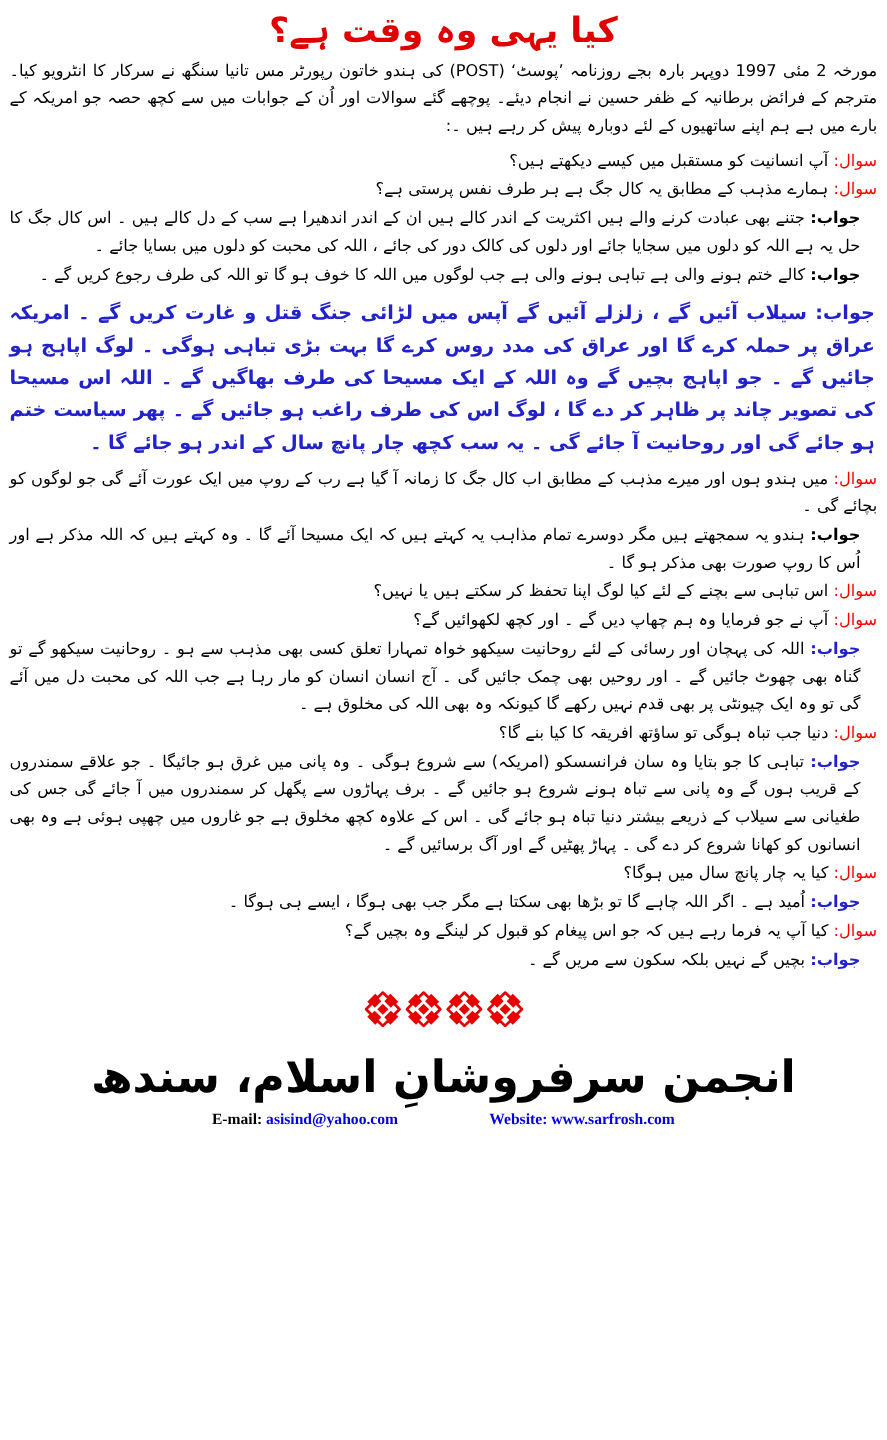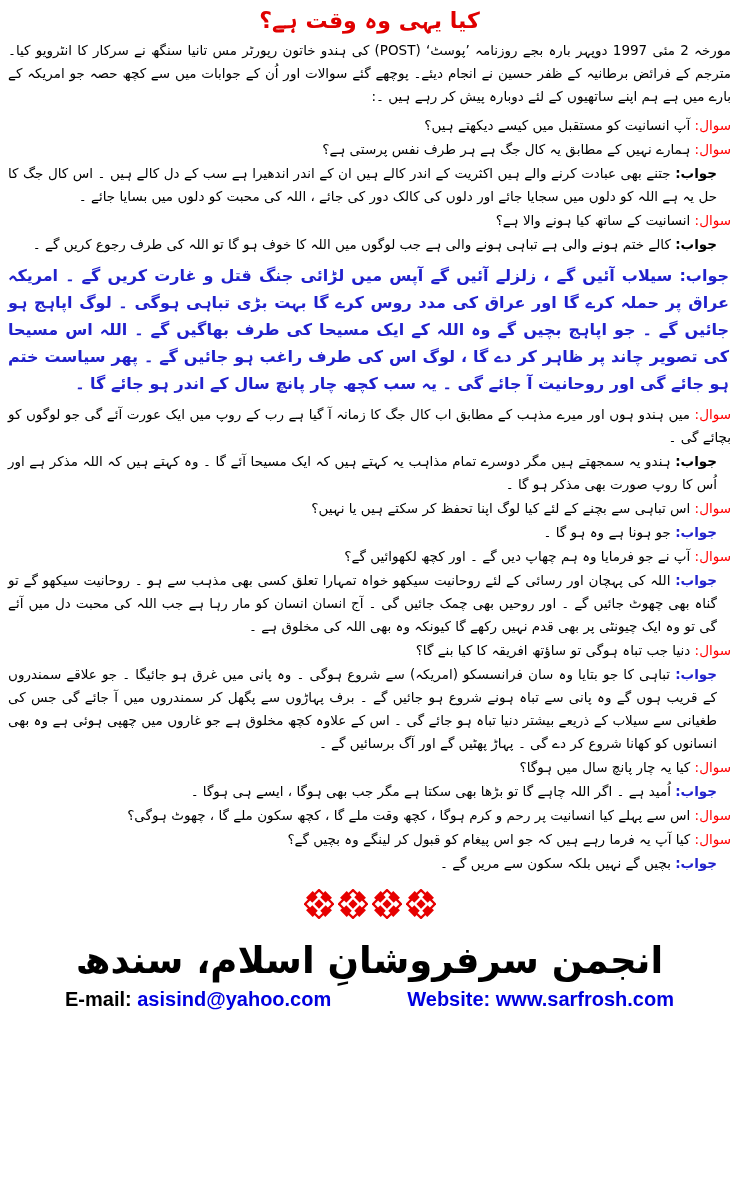--- a/index.html
+++ b/index.html
@@ -7,21 +7,21 @@
     width: 739px; height: 1200px; overflow: hidden;
     background: #ffffff;
     font-family: "DejaVu Sans", sans-serif;
     color: #000;
   }
   main { padding: 4px 8px 0 8px; }
 
   .title {
     margin: 4px 0 6px 0;
     text-align: center;
-    font-size: 22px; font-weight: bold;
+    font-size: 29px; font-weight: bold;
     color: #e00000;
     font-family: "DejaVu Sans", sans-serif;
   }
 
   .intro {
     direction: rtl; text-align: justify;
     font-size: 13.5px; line-height: 23px;
     margin: 2px 0 6px 0;
   }
 
@@ -51,54 +51,51 @@
   .org-name {
     direction: rtl; text-align: center;
     font-size: 37px; font-weight: bold;
     color: #000;
     margin: 20px 0 4px 0;
     font-family: "DejaVu Sans", sans-serif;
   }
 
   .contact {
     display: flex; justify-content: center; gap: 76px;
-    font-family: Liberation Sans, sans-serif;
-    font-size: 20px; font-weight: bold;
+    font-family: Liberation Serif, serif;
+    font-size: 13px; font-weight: bold;
     margin-top: 6px;
   }
   .contact .lbl-black { color: #000000; }
   .contact .lbl-blue  { color: #0000e0; }
   .contact a { color: #0000e0; text-decoration: none; }
 </style>
 </head>
 <body>
 
 <main>
   <h1 class="title">کیا یہی وہ وقت ہے؟</h1>
 
   <p class="intro" dir="rtl">مورخہ 2 مئی 1997 دوپہر بارہ بجے روزنامہ ’پوسٹ‘ (POST) کی ہندو خاتون رپورٹر مس تانیا سنگھ نے سرکار کا انٹرویو کیا۔ مترجم کے فرائض برطانیہ کے ظفر حسین نے انجام دیئے۔ پوچھے گئے سوالات اور اُن کے جوابات میں سے کچھ حصہ جو امریکہ کے بارے میں ہے ہم اپنے ساتھیوں کے لئے دوبارہ پیش کر رہے ہیں ۔:</p>
 
   <section id="qa-list">
       <p class="qa q" dir="rtl"><span class="label red">سوال:</span><span class="text black"> آپ انسانیت کو مستقبل میں کیسے دیکھتے ہیں؟</span></p>
-      <p class="qa q" dir="rtl"><span class="label red">سوال:</span><span class="text black"> ہمارے نہیں کے مطابق یہ کال جگ ہے ہر طرف نفس پرستی ہے؟</span></p>
+      <p class="qa q" dir="rtl"><span class="label red">سوال:</span><span class="text black"> ہمارے مذہب کے مطابق یہ کال جگ ہے ہر طرف نفس پرستی ہے؟</span></p>
       <p class="qa a" dir="rtl"><span class="label black">جواب:</span><span class="text black"> جتنے بھی عبادت کرنے والے ہیں اکثریت کے اندر کالے ہیں ان کے اندر اندھیرا ہے سب کے دل کالے ہیں ۔ اس کال جگ کا حل یہ ہے اللہ کو دلوں میں سجایا جائے اور دلوں کی کالک دور کی جائے ، اللہ کی محبت کو دلوں میں بسایا جائے ۔</span></p>
-      <p class="qa q" dir="rtl"><span class="label red">سوال:</span><span class="text black"> انسانیت کے ساتھ کیا ہونے والا ہے؟</span></p>
       <p class="qa a" dir="rtl"><span class="label black">جواب:</span><span class="text black"> کالے ختم ہونے والی ہے تباہی ہونے والی ہے جب لوگوں میں اللہ کا خوف ہو گا تو اللہ کی طرف رجوع کریں گے ۔</span></p>
       <p class="qa a-blue" dir="rtl"><span class="label blue">جواب:</span><span class="text blue"> سیلاب آئیں گے ، زلزلے آئیں گے آپس میں لڑائی جنگ قتل و غارت کریں گے ۔ امریکہ عراق پر حملہ کرے گا اور عراق کی مدد روس کرے گا بہت بڑی تباہی ہوگی ۔ لوگ اپاہج ہو جائیں گے ۔ جو اپاہج بچیں گے وہ اللہ کے ایک مسیحا کی طرف بھاگیں گے ۔ اللہ اس مسیحا کی تصویر چاند پر ظاہر کر دے گا ، لوگ اس کی طرف راغب ہو جائیں گے ۔ پھر سیاست ختم ہو جائے گی اور روحانیت آ جائے گی ۔ یہ سب کچھ چار پانچ سال کے اندر ہو جائے گا ۔</span></p>
       <p class="qa q" dir="rtl"><span class="label red">سوال:</span><span class="text black"> میں ہندو ہوں اور میرے مذہب کے مطابق اب کال جگ کا زمانہ آ گیا ہے رب کے روپ میں ایک عورت آئے گی جو لوگوں کو بچائے گی ۔</span></p>
       <p class="qa a" dir="rtl"><span class="label black">جواب:</span><span class="text black"> ہندو یہ سمجھتے ہیں مگر دوسرے تمام مذاہب یہ کہتے ہیں کہ ایک مسیحا آئے گا ۔ وہ کہتے ہیں کہ اللہ مذکر ہے اور اُس کا روپ صورت بھی مذکر ہو گا ۔</span></p>
       <p class="qa q" dir="rtl"><span class="label red">سوال:</span><span class="text black"> اس تباہی سے بچنے کے لئے کیا لوگ اپنا تحفظ کر سکتے ہیں یا نہیں؟</span></p>
-      <p class="qa a" dir="rtl"><span class="label blue">جواب:</span><span class="text black"> جو ہونا ہے وہ ہو گا ۔</span></p>
       <p class="qa q" dir="rtl"><span class="label red">سوال:</span><span class="text black"> آپ نے جو فرمایا وہ ہم چھاپ دیں گے ۔ اور کچھ لکھوائیں گے؟</span></p>
       <p class="qa a" dir="rtl"><span class="label blue">جواب:</span><span class="text black"> اللہ کی پہچان اور رسائی کے لئے روحانیت سیکھو خواہ تمہارا تعلق کسی بھی مذہب سے ہو ۔ روحانیت سیکھو گے تو گناہ بھی چھوٹ جائیں گے ۔ اور روحیں بھی چمک جائیں گی ۔ آج انسان انسان کو مار رہا ہے جب اللہ کی محبت دل میں آئے گی تو وہ ایک چیونٹی پر بھی قدم نہیں رکھے گا کیونکہ وہ بھی اللہ کی مخلوق ہے ۔</span></p>
       <p class="qa q" dir="rtl"><span class="label red">سوال:</span><span class="text black"> دنیا جب تباہ ہوگی تو ساؤتھ افریقہ کا کیا بنے گا؟</span></p>
       <p class="qa a" dir="rtl"><span class="label blue">جواب:</span><span class="text black"> تباہی کا جو بتایا وہ سان فرانسسکو (امریکہ) سے شروع ہوگی ۔ وہ پانی میں غرق ہو جائیگا ۔ جو علاقے سمندروں کے قریب ہوں گے وہ پانی سے تباہ ہونے شروع ہو جائیں گے ۔ برف پہاڑوں سے پگھل کر سمندروں میں آ جائے گی جس کی طغیانی سے سیلاب کے ذریعے بیشتر دنیا تباہ ہو جائے گی ۔ اس کے علاوہ کچھ مخلوق ہے جو غاروں میں چھپی ہوئی ہے وہ بھی انسانوں کو کھانا شروع کر دے گی ۔ پہاڑ پھٹیں گے اور آگ برسائیں گے ۔</span></p>
       <p class="qa q" dir="rtl"><span class="label red">سوال:</span><span class="text black"> کیا یہ چار پانچ سال میں ہوگا؟</span></p>
       <p class="qa a" dir="rtl"><span class="label blue">جواب:</span><span class="text black"> اُمید ہے ۔ اگر اللہ چاہے گا تو بڑھا بھی سکتا ہے مگر جب بھی ہوگا ، ایسے ہی ہوگا ۔</span></p>
-      <p class="qa q" dir="rtl"><span class="label red">سوال:</span><span class="text black"> اس سے پہلے کیا انسانیت پر رحم و کرم ہوگا ، کچھ وقت ملے گا ، کچھ سکون ملے گا ، چھوٹ ہوگی؟</span></p>
       <p class="qa q" dir="rtl"><span class="label red">سوال:</span><span class="text black"> کیا آپ یہ فرما رہے ہیں کہ جو اس پیغام کو قبول کر لینگے وہ بچیں گے؟</span></p>
       <p class="qa a" dir="rtl"><span class="label blue">جواب:</span><span class="text black"> بچیں گے نہیں بلکہ سکون سے مریں گے ۔</span></p>
     </section>
 
   <div class="ornaments" id="ornaments"><span><svg width="30" height="30" viewBox="0 0 32 32">
           <rect x="20.5" y="11" width="10" height="10" transform="rotate(45 25.5 16)" fill="#e60000"></rect>
           <rect x="17.717514421272202" y="17.7175144212722" width="10" height="10" transform="rotate(45 22.717514421272202 22.7175144212722)" fill="#e60000"></rect>
           <rect x="11" y="20.5" width="10" height="10" transform="rotate(45 16 25.5)" fill="#e60000"></rect>
           <rect x="4.282485578727799" y="17.717514421272202" width="10" height="10" transform="rotate(45 9.2824855787278 22.717514421272202)" fill="#e60000"></rect>
           <rect x="1.5" y="11" width="10" height="10" transform="rotate(45 6.5 16)" fill="#e60000"></rect>

